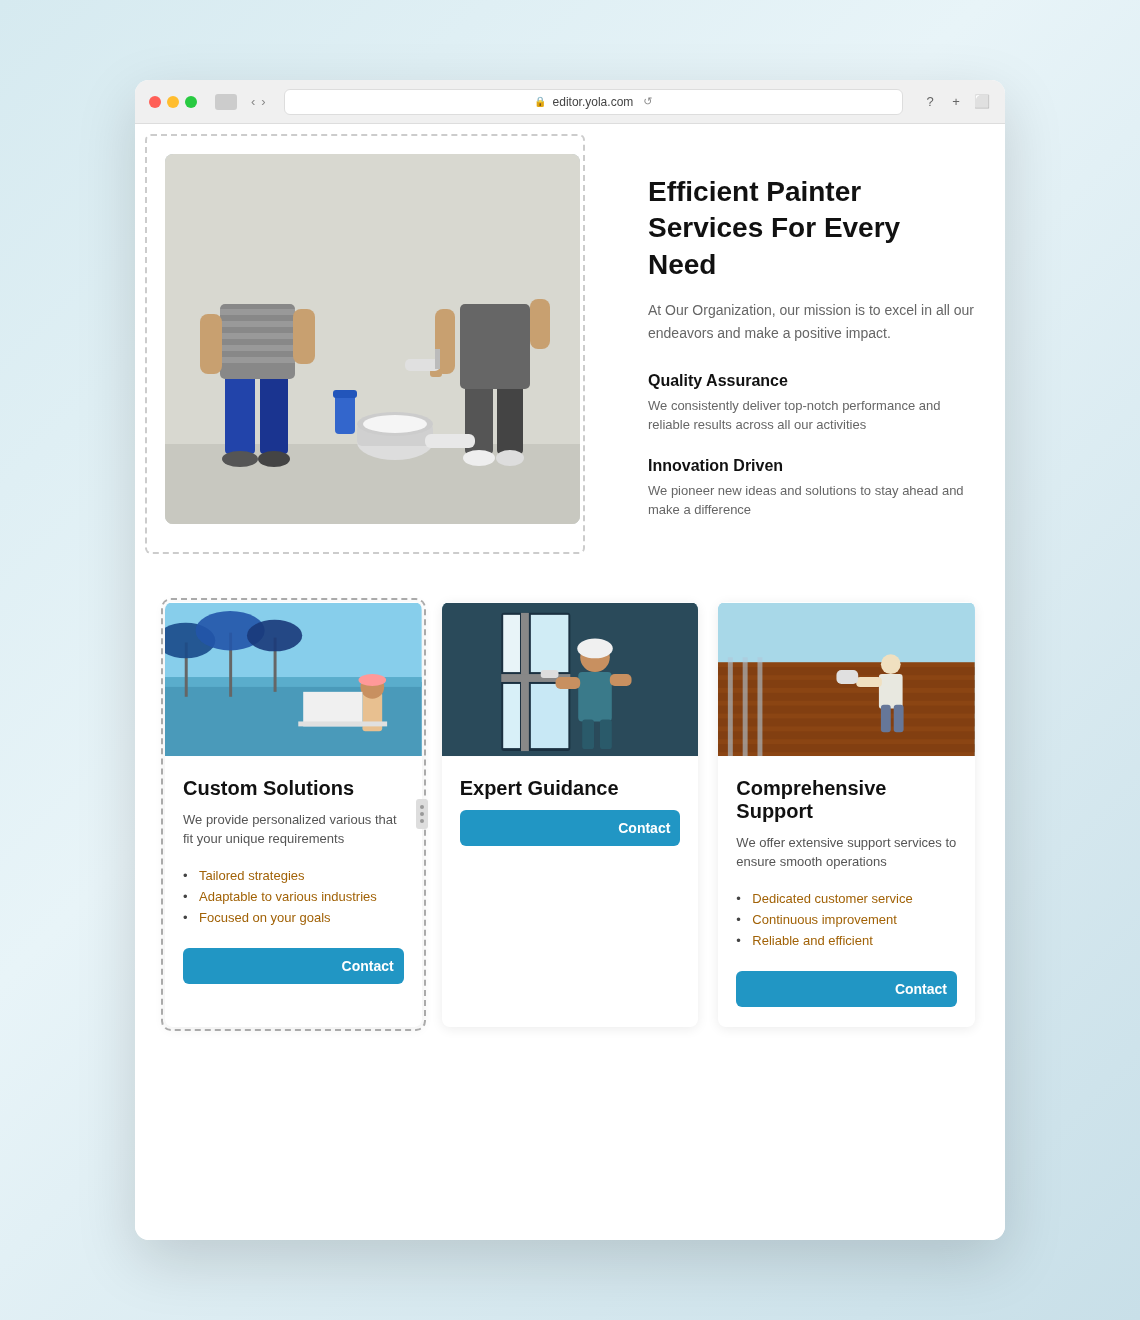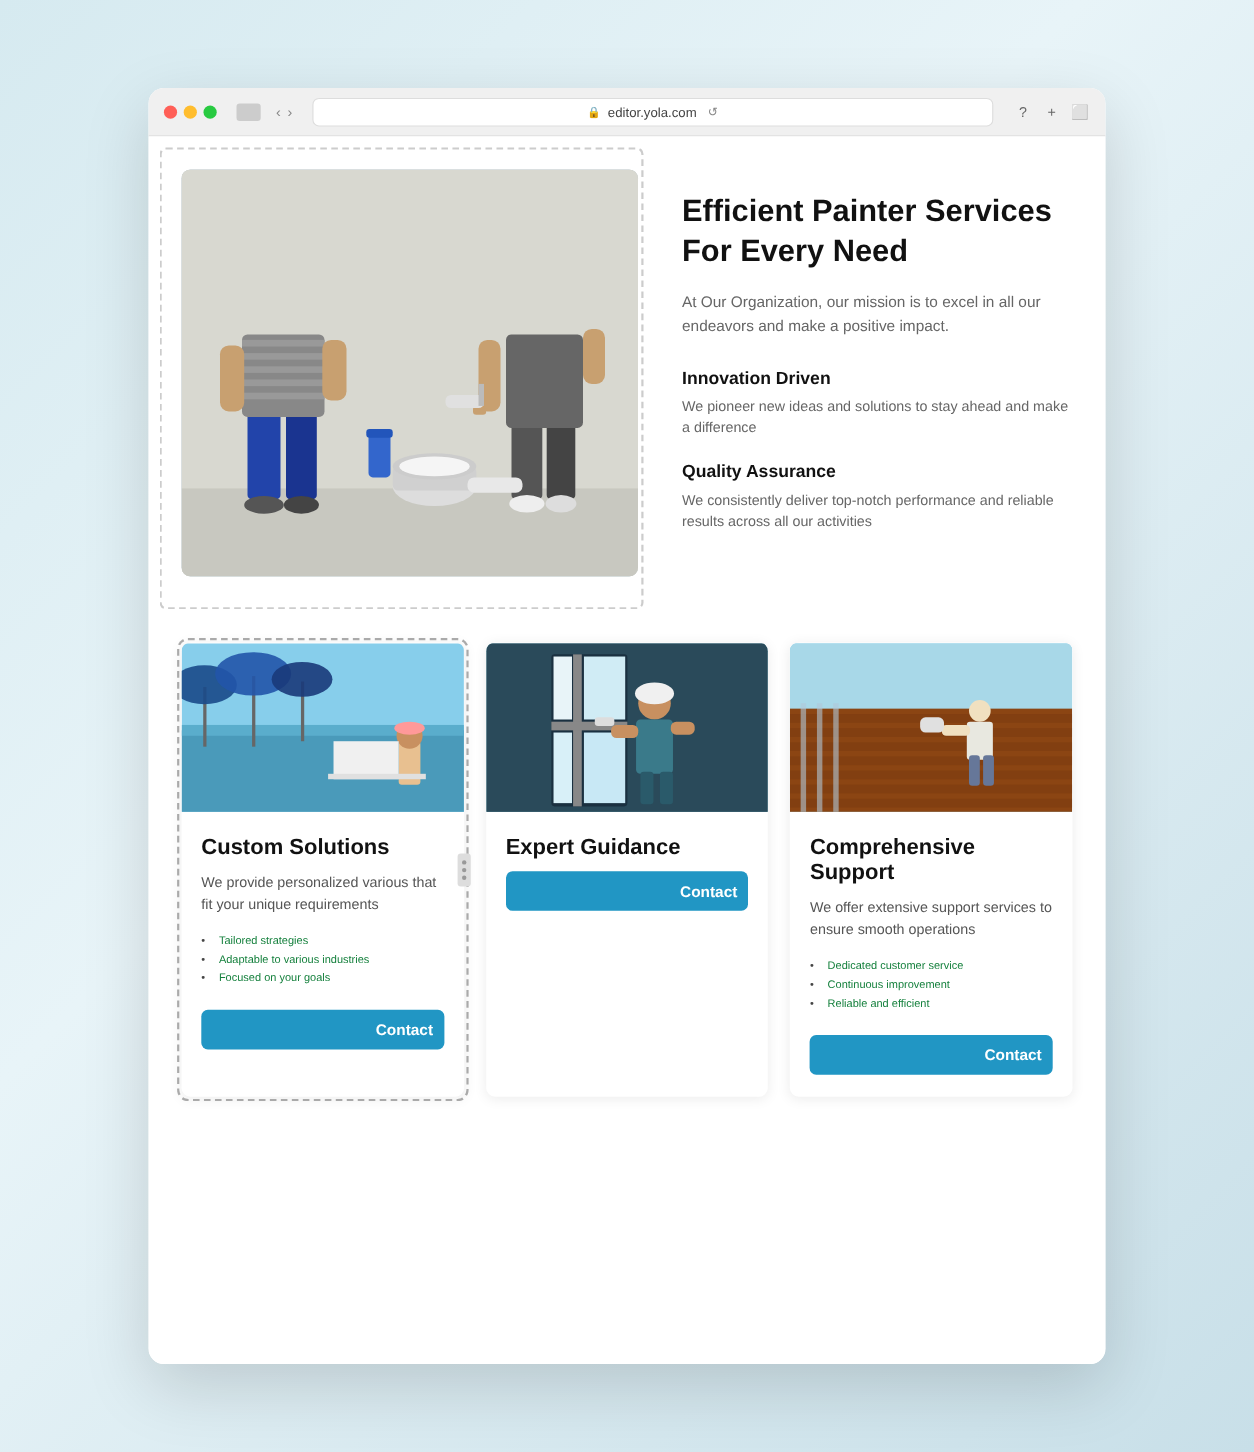--- a/index.html
+++ b/index.html
@@ -156,20 +156,21 @@
 
     
     .hero-image svg {
       width: 100%;
       height: 100%;
     }
 
     .hero-text {
       flex: 1;
       padding-top: 20px;
+      margin-left: 28px;
     }
 
     .hero-title {
       font-size: 28px;
       font-weight: 800;
       color: #111;
       line-height: 1.3;
       margin-bottom: 16px;
     }
 
@@ -242,22 +243,22 @@
       line-height: 1.5;
       margin-bottom: 16px;
     }
 
     .card-list {
       list-style: none;
       margin-bottom: 20px;
     }
 
     .card-list li {
-      font-size: 10px;
-      color: #15803d;
+      font-size: 13px;
+      color: #a16207;
       padding: 3px 0;
       padding-left: 16px;
       position: relative;
     }
 
     .card-list li::before {
       content: '•';
       position: absolute;
       left: 0;
       color: #444;
@@ -396,27 +397,27 @@
             <rect x="260" y="280" width="50" height="14" rx="6" fill="#e8e8e8"></rect>
           </svg>
         </div>
       </div>
 
       <div class="hero-text">
         <h1 class="hero-title">Efficient Painter Services For Every Need</h1>
         <p class="hero-subtitle">At Our Organization, our mission is to excel in all our endeavors and make a positive impact.</p>
 
         <div class="feature-block">
+          <div class="feature-title">Quality Assurance</div>
+          <div class="feature-desc">We consistently deliver top-notch performance and reliable results across all our activities</div>
+        </div>
+
+        <div class="feature-block">
           <div class="feature-title">Innovation Driven</div>
           <div class="feature-desc">We pioneer new ideas and solutions to stay ahead and make a difference</div>
-        </div>
-
-        <div class="feature-block">
-          <div class="feature-title">Quality Assurance</div>
-          <div class="feature-desc">We consistently deliver top-notch performance and reliable results across all our activities</div>
         </div>
       </div>
     </div>
 
     <div class="cards-section">
 
       <div class="card">
         <div class="card-selected-border"></div>
         <div class="card-handle">
           <div class="card-handle-dot"></div>

